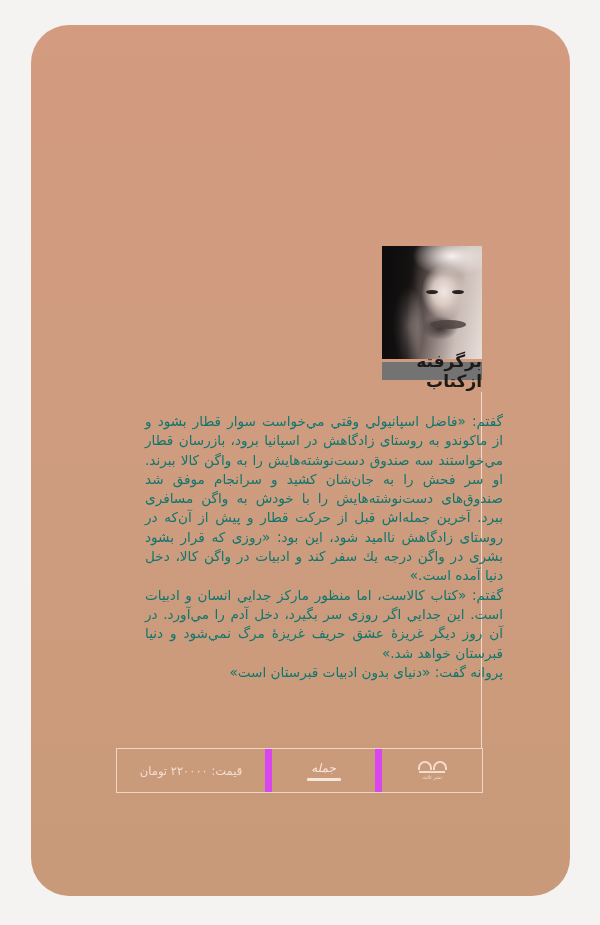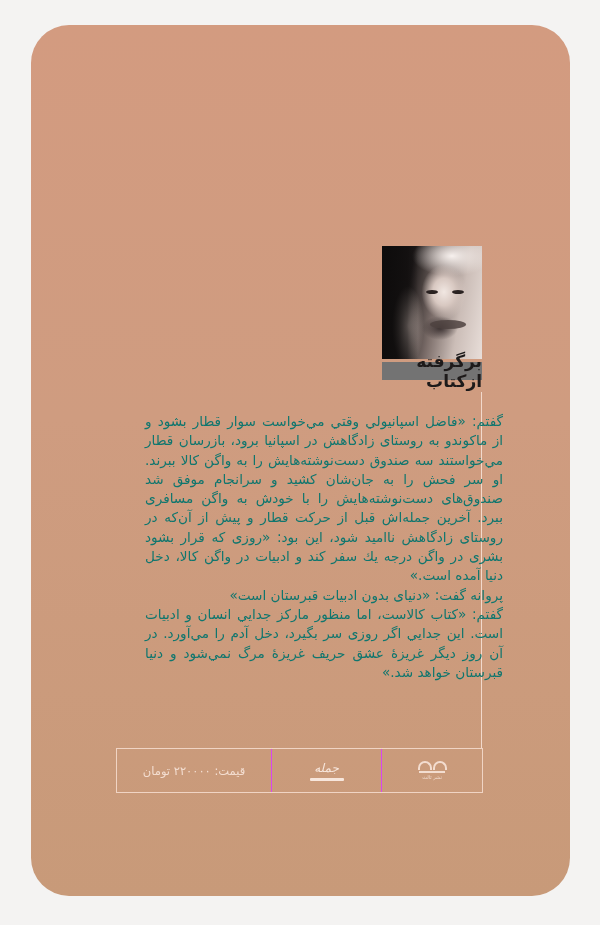--- a/index.html
+++ b/index.html
@@ -84,21 +84,21 @@
       border: 1px solid #f0d4c4;
       display: flex;
       direction: rtl;
     }
     .cell {
       height: 100%;
       display: flex; align-items: center; justify-content: center;
       color: #f3ddd0;
       box-sizing: border-box;
     }
-    .cell + .cell { border-right: 1px solid #d946ef; }
+    .cell + .cell { border-right: 7px solid #d946ef; }
     .cell.logo1 { width: 100px; flex-direction: column; }
     .cell.logo2 { width: 110px; flex-direction: column; }
     .cell.price { flex: 1; font-size: 11.5px; font-family: "DejaVu Sans", sans-serif; }
     .logo-rings { display: flex; gap: 1px; }
     .ring {
       width: 10px; height: 7px;
       border: 2px solid #f3ddd0; border-bottom: none;
       border-radius: 10px 10px 0 0;
     }
     .logo-base { width: 26px; height: 2px; background: #f3ddd0; margin-top: 1px; }
@@ -117,22 +117,22 @@
   <div class="eye-r"></div>
   <div class="mustache"></div>
 </div>
 
 <div class="label-box">برگرفته ازکتاب</div>
 
 <div class="vline"></div>
 
 <div class="body-text">
   <p>گفتم: «فاضل اسپانیولي وقتي مي‌خواست سوار قطار بشود و از ماکوندو به روستای زادگاهش در اسپانیا برود، بازرسان قطار مي‌خواستند سه صندوق دست‌نوشته‌هایش را به واگن کالا ببرند. او سر فحش را به جان‌شان کشید و سرانجام موفق شد صندوق‌های دست‌نوشته‌هایش را با خودش به واگن مسافری ببرد. آخرین جمله‌اش قبل از حرکت قطار و پیش از آن‌که در روستای زادگاهش ناامید شود، این بود: «روزی که قرار بشود بشری در واگن درجه یك سفر کند و ادبیات در واگن کالا، دخل دنیا آمده است.»</p>
+  <p>گفتم: «کتاب کالاست، اما منظور مارکز جدایي انسان و ادبیات است. این جدایي اگر روزی سر بگیرد، دخل آدم را مي‌آورد. در آن روز دیگر غریزهٔ عشق حریف غریزهٔ مرگ نمي‌شود و دنیا قبرستان خواهد شد.»</p>
   <p>پروانه گفت: «دنیای بدون ادبیات قبرستان است»</p>
-  <p>گفتم: «کتاب کالاست، اما منظور مارکز جدایي انسان و ادبیات است. این جدایي اگر روزی سر بگیرد، دخل آدم را مي‌آورد. در آن روز دیگر غریزهٔ عشق حریف غریزهٔ مرگ نمي‌شود و دنیا قبرستان خواهد شد.»</p>
 </div>
 
 <div class="bottom-bar">
   <div class="cell logo1">
     <div class="logo-rings">
       <div class="ring"></div>
         <div class="ring"></div>
     </div>
     <div class="logo-base"></div>
     <div class="logo-caption">نشر ثالث</div>

